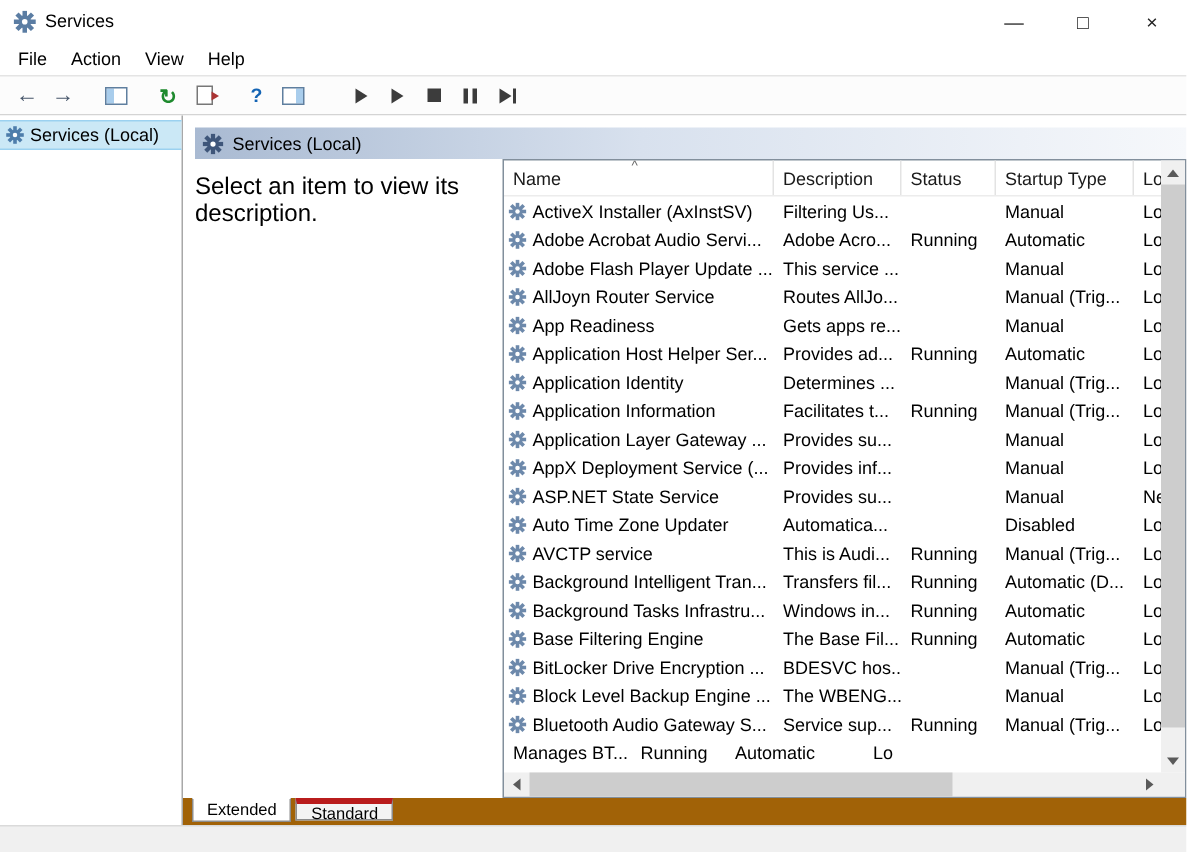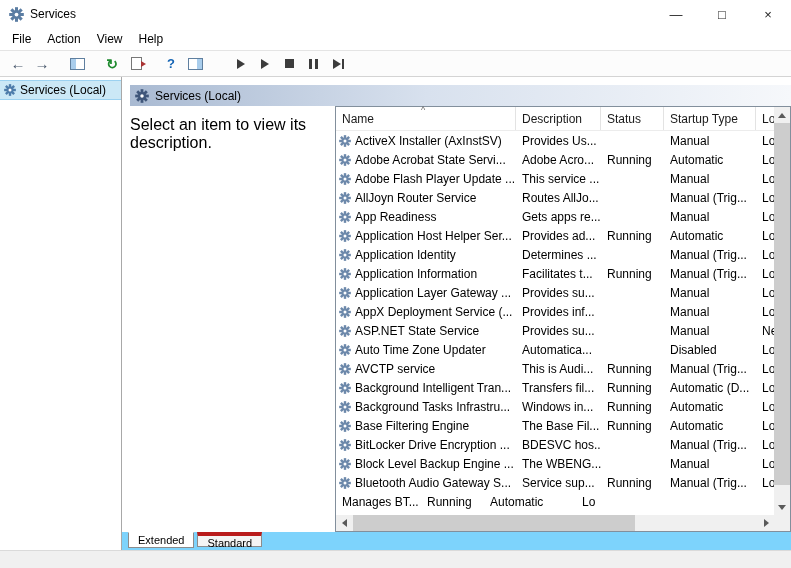--- a/index.html
+++ b/index.html
@@ -75,21 +75,21 @@
   .h-scroll .sb-right { right:0; }
   .h-thumb { position:absolute; left:17px; top:0; height:16px; width:282px; background:#cdcdcd; }
   .corner { position:absolute; right:0; bottom:0; width:16px; height:16px; background:#f0f0f0; }
   .tri { width:0; height:0; }
   .tri-up   { border-left:4px solid transparent; border-right:4px solid transparent; border-bottom:5px solid #5a5a5a; }
   .tri-down { border-left:4px solid transparent; border-right:4px solid transparent; border-top:5px solid #5a5a5a; }
   .tri-left { border-top:4px solid transparent; border-bottom:4px solid transparent; border-right:5px solid #5a5a5a; }
   .tri-right{ border-top:4px solid transparent; border-bottom:4px solid transparent; border-left:5px solid #5a5a5a; }
 
   
-  .tab-strip { height:18px; display:flex; align-items:flex-start; padding-left:6px; background:#7dd3fc; }
+  .tab-strip { height:18px; display:flex; align-items:flex-start; padding-left:6px; background:#a16207; }
   .tab { height:15px; line-height:14px; padding:0 9px; font-size:11px; background:#fff;
          border:1px solid #8c8c8c; border-top:1px solid #fff; margin-right:3px; }
   .tab.active { height:16px; }
   .tab:not(.active) { background:#f4f4f4; border-top:4px solid #b91c1c; }
 
   
   .statusbar { position:absolute; left:0; right:0; bottom:0; height:18px; background:#f0f0f0; border-top:1px solid #dadada; }
 </style>
 </head>
 <body>
@@ -230,36 +230,36 @@
                 <svg width="12" height="12" viewBox="-8 -8 16 16">
                   <rect x="-1.6" y="-7.8" width="3.2" height="15.6" transform="rotate(0)" fill="#6d89ab"></rect>
                   <rect x="-1.6" y="-7.8" width="3.2" height="15.6" transform="rotate(45)" fill="#6d89ab"></rect>
                   <rect x="-1.6" y="-7.8" width="3.2" height="15.6" transform="rotate(90)" fill="#6d89ab"></rect>
                   <rect x="-1.6" y="-7.8" width="3.2" height="15.6" transform="rotate(135)" fill="#6d89ab"></rect>
                   <circle r="4.6" fill="#6d89ab"></circle>
                   <circle r="2" fill="#fff"></circle>
                 </svg>
                 <span>ActiveX Installer (AxInstSV)</span>
               </div>
-              <div class="cell" style="width: 85px;">Provides Us...</div>
-              <div class="cell" style="width: 63px;"></div>
-              <div class="cell" style="width: 92px;">Manual</div>
-              <div class="cell" style="flex: 1 1 0%;">Lo</div>
-            </div>
-            <div class="svc-row">
-              <div class="cell c0" style="width: 180px;">
-                <svg width="12" height="12" viewBox="-8 -8 16 16">
-                  <rect x="-1.6" y="-7.8" width="3.2" height="15.6" transform="rotate(0)" fill="#6d89ab"></rect>
-                  <rect x="-1.6" y="-7.8" width="3.2" height="15.6" transform="rotate(45)" fill="#6d89ab"></rect>
-                  <rect x="-1.6" y="-7.8" width="3.2" height="15.6" transform="rotate(90)" fill="#6d89ab"></rect>
-                  <rect x="-1.6" y="-7.8" width="3.2" height="15.6" transform="rotate(135)" fill="#6d89ab"></rect>
-                  <circle r="4.6" fill="#6d89ab"></circle>
-                  <circle r="2" fill="#fff"></circle>
-                </svg>
-                <span>Adobe Acrobat State Servi...</span>
+              <div class="cell" style="width: 85px;">Filtering Us...</div>
+              <div class="cell" style="width: 63px;"></div>
+              <div class="cell" style="width: 92px;">Manual</div>
+              <div class="cell" style="flex: 1 1 0%;">Lo</div>
+            </div>
+            <div class="svc-row">
+              <div class="cell c0" style="width: 180px;">
+                <svg width="12" height="12" viewBox="-8 -8 16 16">
+                  <rect x="-1.6" y="-7.8" width="3.2" height="15.6" transform="rotate(0)" fill="#6d89ab"></rect>
+                  <rect x="-1.6" y="-7.8" width="3.2" height="15.6" transform="rotate(45)" fill="#6d89ab"></rect>
+                  <rect x="-1.6" y="-7.8" width="3.2" height="15.6" transform="rotate(90)" fill="#6d89ab"></rect>
+                  <rect x="-1.6" y="-7.8" width="3.2" height="15.6" transform="rotate(135)" fill="#6d89ab"></rect>
+                  <circle r="4.6" fill="#6d89ab"></circle>
+                  <circle r="2" fill="#fff"></circle>
+                </svg>
+                <span>Adobe Acrobat Audio Servi...</span>
               </div>
               <div class="cell" style="width: 85px;">Adobe Acro...</div>
               <div class="cell" style="width: 63px;">Running</div>
               <div class="cell" style="width: 92px;">Automatic</div>
               <div class="cell" style="flex: 1 1 0%;">Lo</div>
             </div>
             <div class="svc-row">
               <div class="cell c0" style="width: 180px;">
                 <svg width="12" height="12" viewBox="-8 -8 16 16">
                   <rect x="-1.6" y="-7.8" width="3.2" height="15.6" transform="rotate(0)" fill="#6d89ab"></rect>

